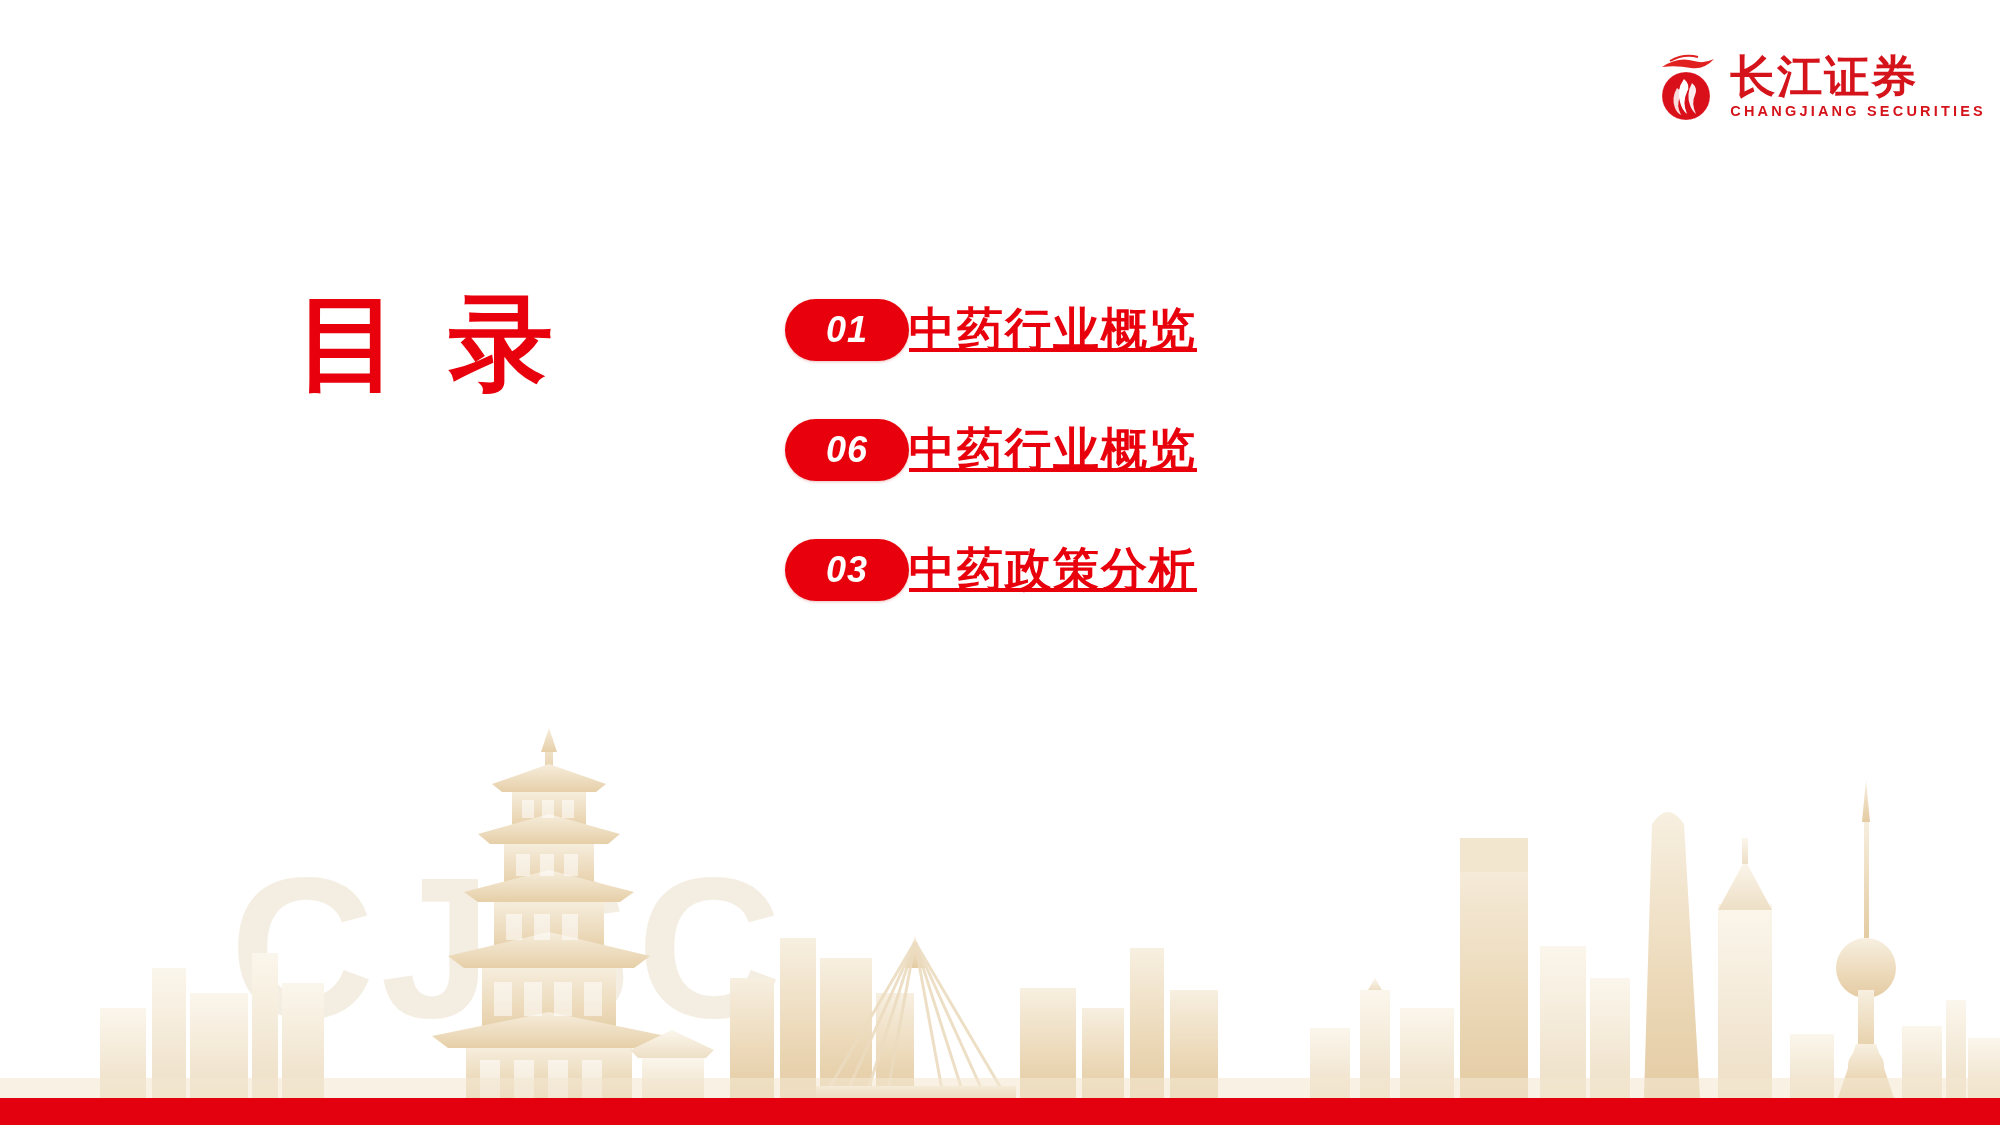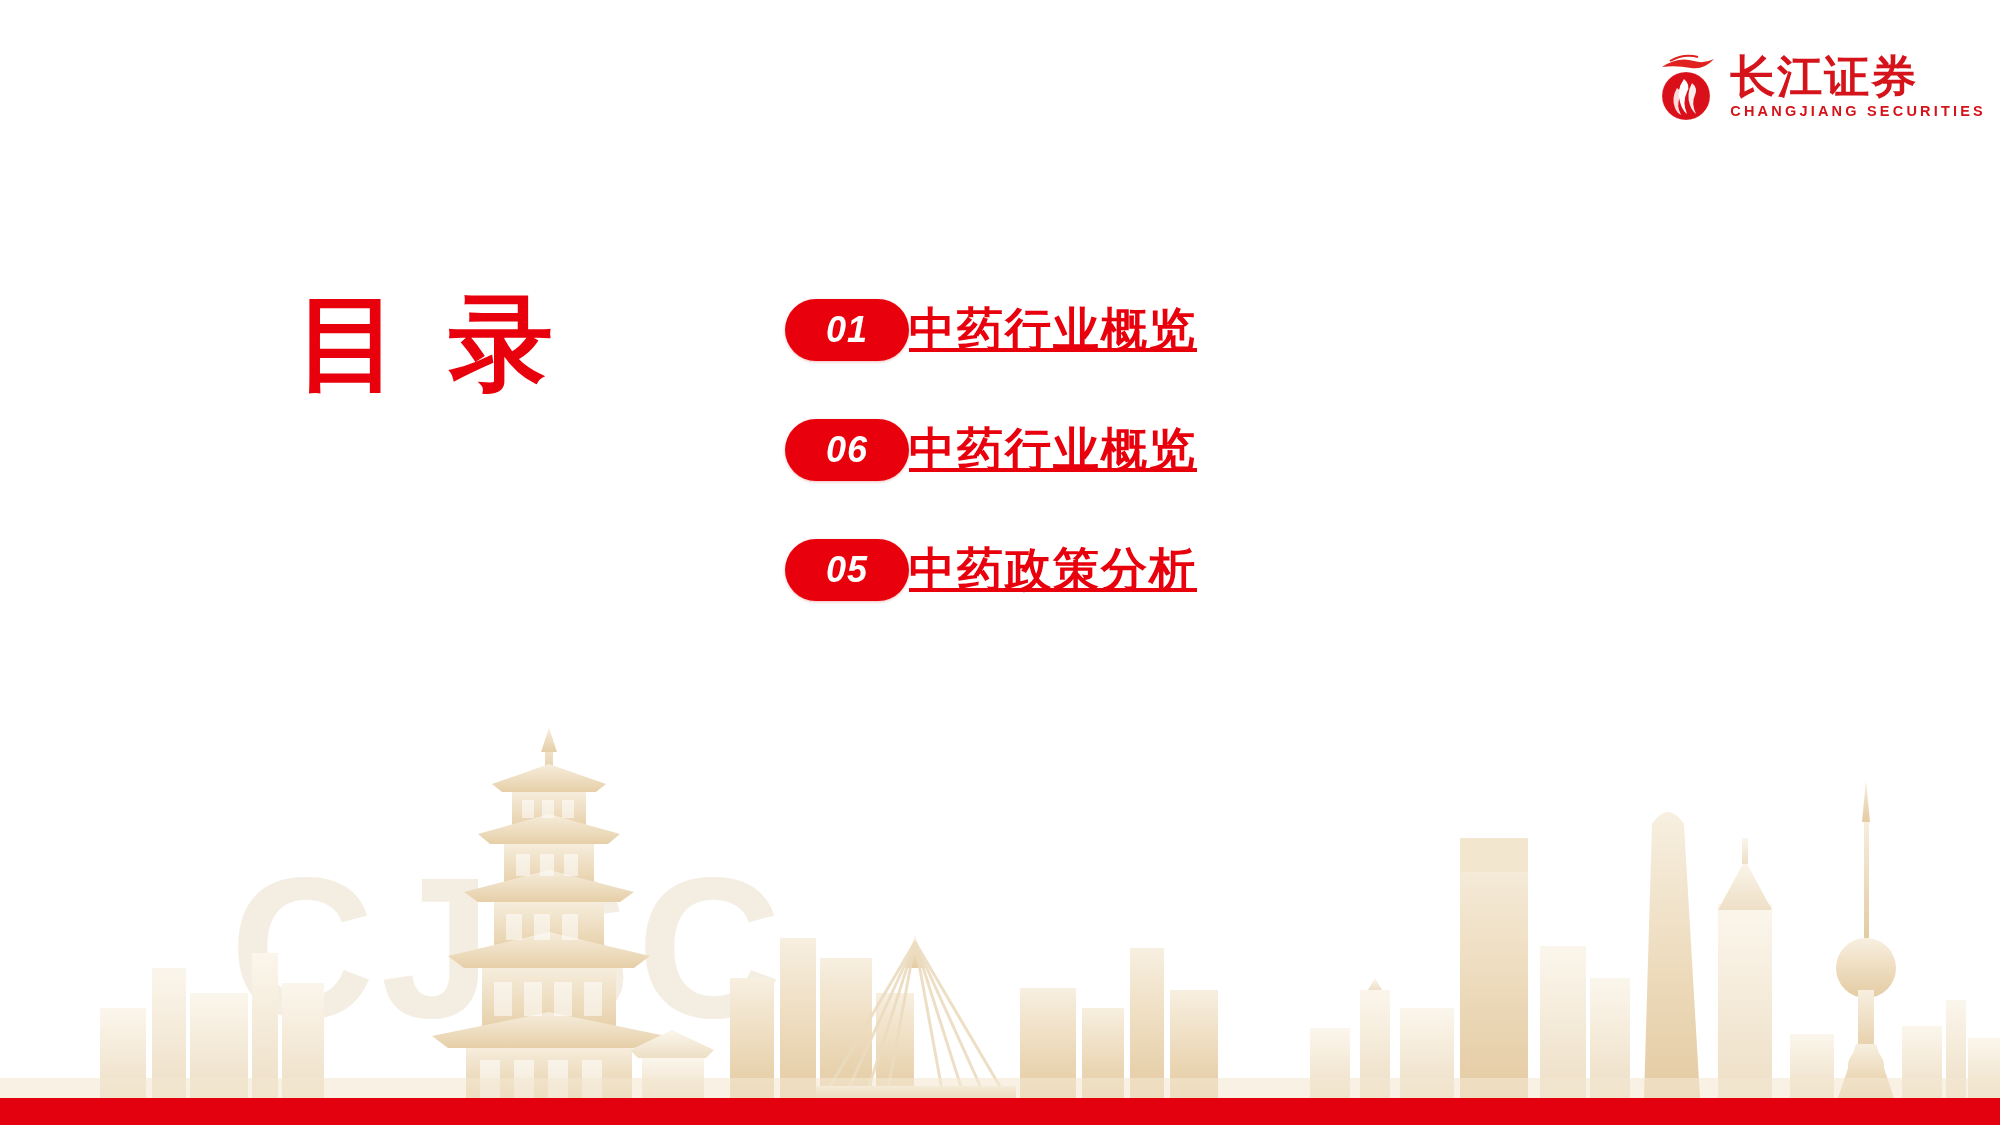--- a/index.html
+++ b/index.html
@@ -305,21 +305,21 @@
 
     <div class="toc-item">
       <div class="toc-badge">
         <span class="toc-badge-num">06</span>
       </div>
       <div class="toc-label">中药行业概览</div>
     </div>
 
     <div class="toc-item">
       <div class="toc-badge">
-        <span class="toc-badge-num">05</span>
+        <span class="toc-badge-num">03</span>
       </div>
       <div class="toc-label">中药政策分析</div>
     </div>
 
 
   </div>
 
   <div id="bottom-bar"></div>
 
 </div>

